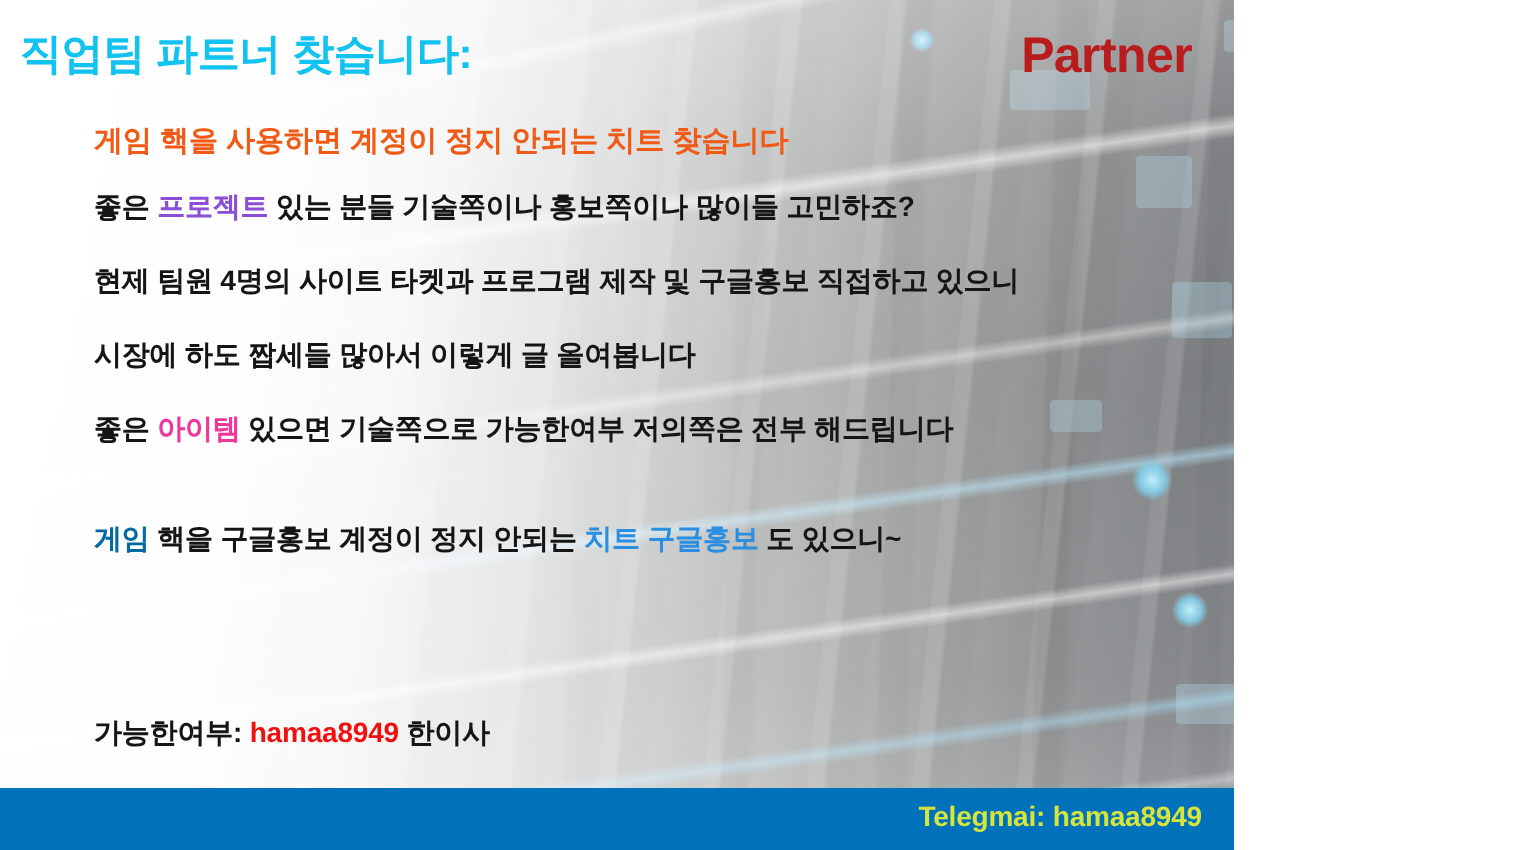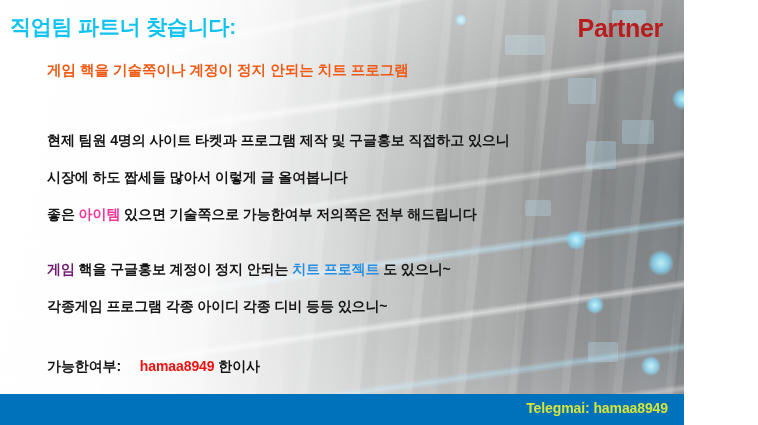--- a/index.html
+++ b/index.html
@@ -2,21 +2,21 @@
 <html><head>
 <meta charset="utf-8">
 <style>
   html, body {
     margin: 0;
     padding: 0;
     background: #ffffff;
   }
   #slide {
     position: relative;
-    width: 684px;
+    width: 617px;
     height: 425px;
     overflow: hidden;
     font-family: "Liberation Sans", "DejaVu Sans", sans-serif;
     background: #c9c9c7;
   }
 
   
   .bg-layer { position: absolute; inset: 0; }
 
   .bg-base {
@@ -131,23 +131,23 @@
   .l1 { top: 95px; }
   .l2 { top: 132px; }
   .l3 { top: 169px; }
   .l4 { top: 206px; text-align: center; }
   .l5 { top: 261px; }
   .l6 { top: 298px; }
   .l7 { top: 358px; }
 
   .hl-purple  { color: #8a4fd6; }
   .hl-pink    { color: #f0359b; }
-  .hl-green   { color: #701a75; }
+  .hl-green   { color: #0369a1; }
   .hl-blue    { color: #2a8fe0; }
-  .hl-red     { color: #ef1010; margin-left: 15px; }
+  .hl-red     { color: #ef1010; }
 
   .footer-bar {
     position: absolute;
     left: 0;
     right: 0;
     bottom: 0;
     height: 31px;
     background: #0072bc;
   }
   .footer-text {
@@ -189,26 +189,26 @@
     <div class="node" style="left:641px;top:356px;width:20px;height:20px;"></div>
     <div class="node" style="left:736px;top:8px;width:14px;height:14px;"></div>
     <div class="node" style="left:455px;top:14px;width:12px;height:12px;"></div>
   </div>
 
   <div class="bg-layer bg-wash"></div>
   <div class="bg-layer bg-wash-v"></div>
 
   <div class="headline">직업팀 파트너 찾습니다:</div>
   <div class="brand">Partner</div>
-  <div class="subhead">게임 핵을 기술쪽이나 계정이 정지 안되는 치트 프로그램</div>
-
+  <div class="subhead">게임 핵을 사용하면 계정이 정지 안되는 치트 찾습니다</div>
+
+  <div class="body-line l1"><span>좋은 </span><span class="hl-purple">프로젝트</span><span> 있는 분들  기술쪽이나 홍보쪽이나 많이들 고민하죠?</span></div>
   <div class="body-line l2"><span>현제 팀원 4명의  사이트 타켓과  프로그램 제작 및 구글홍보 직접하고 있으니</span></div>
   <div class="body-line l3"><span>시장에 하도 짭세들 많아서  이렇게 글 올여봅니다</span></div>
   <div class="body-line l4"><span>좋은 </span><span class="hl-pink">아이템</span><span> 있으면 기술쪽으로 가능한여부 저의쪽은 전부 해드립니다</span></div>
-  <div class="body-line l5"><span class="hl-green">게임</span><span> 핵을 구글홍보 계정이 정지 안되는 </span><span class="hl-blue">치트 프로젝트</span><span>  도 있으니~</span></div>
-  <div class="body-line l6"><span>각종게임 프로그램  각종 아이디  각종 디비 등등 있으니~</span></div>
+  <div class="body-line l5"><span class="hl-green">게임</span><span> 핵을 구글홍보 계정이 정지 안되는 </span><span class="hl-blue">치트 구글홍보</span><span>  도 있으니~</span></div>
   <div class="body-line l7"><span>가능한여부: </span><span class="hl-red">hamaa8949</span><span>  한이사</span></div>
 
   <div class="footer-bar">
     <div class="footer-text">Telegmai: hamaa8949</div>
   </div>
 
 </div>
 
 </body></html>

